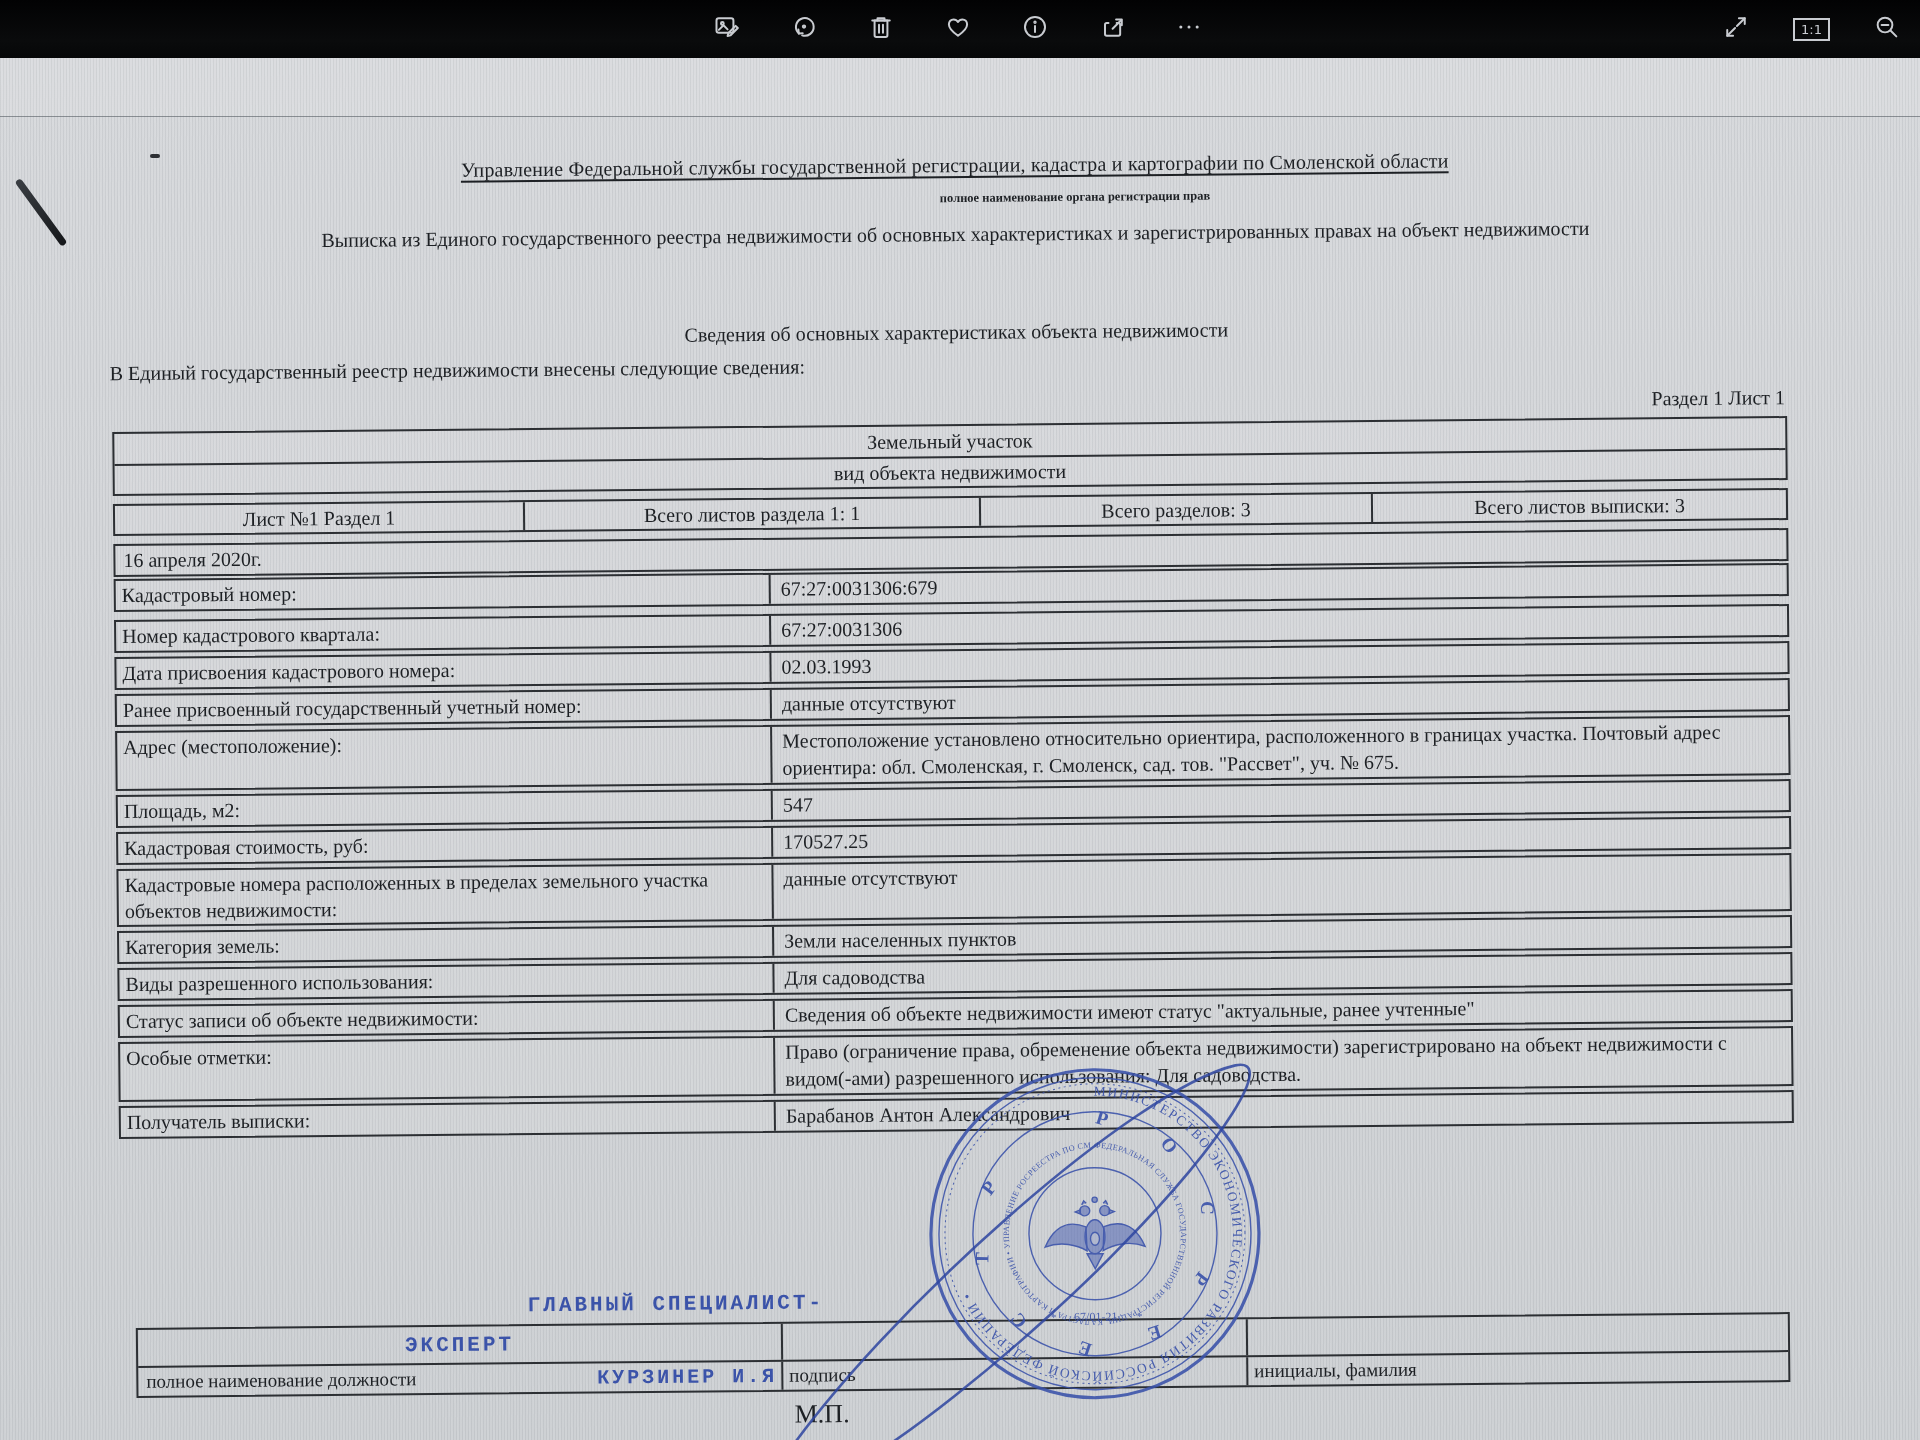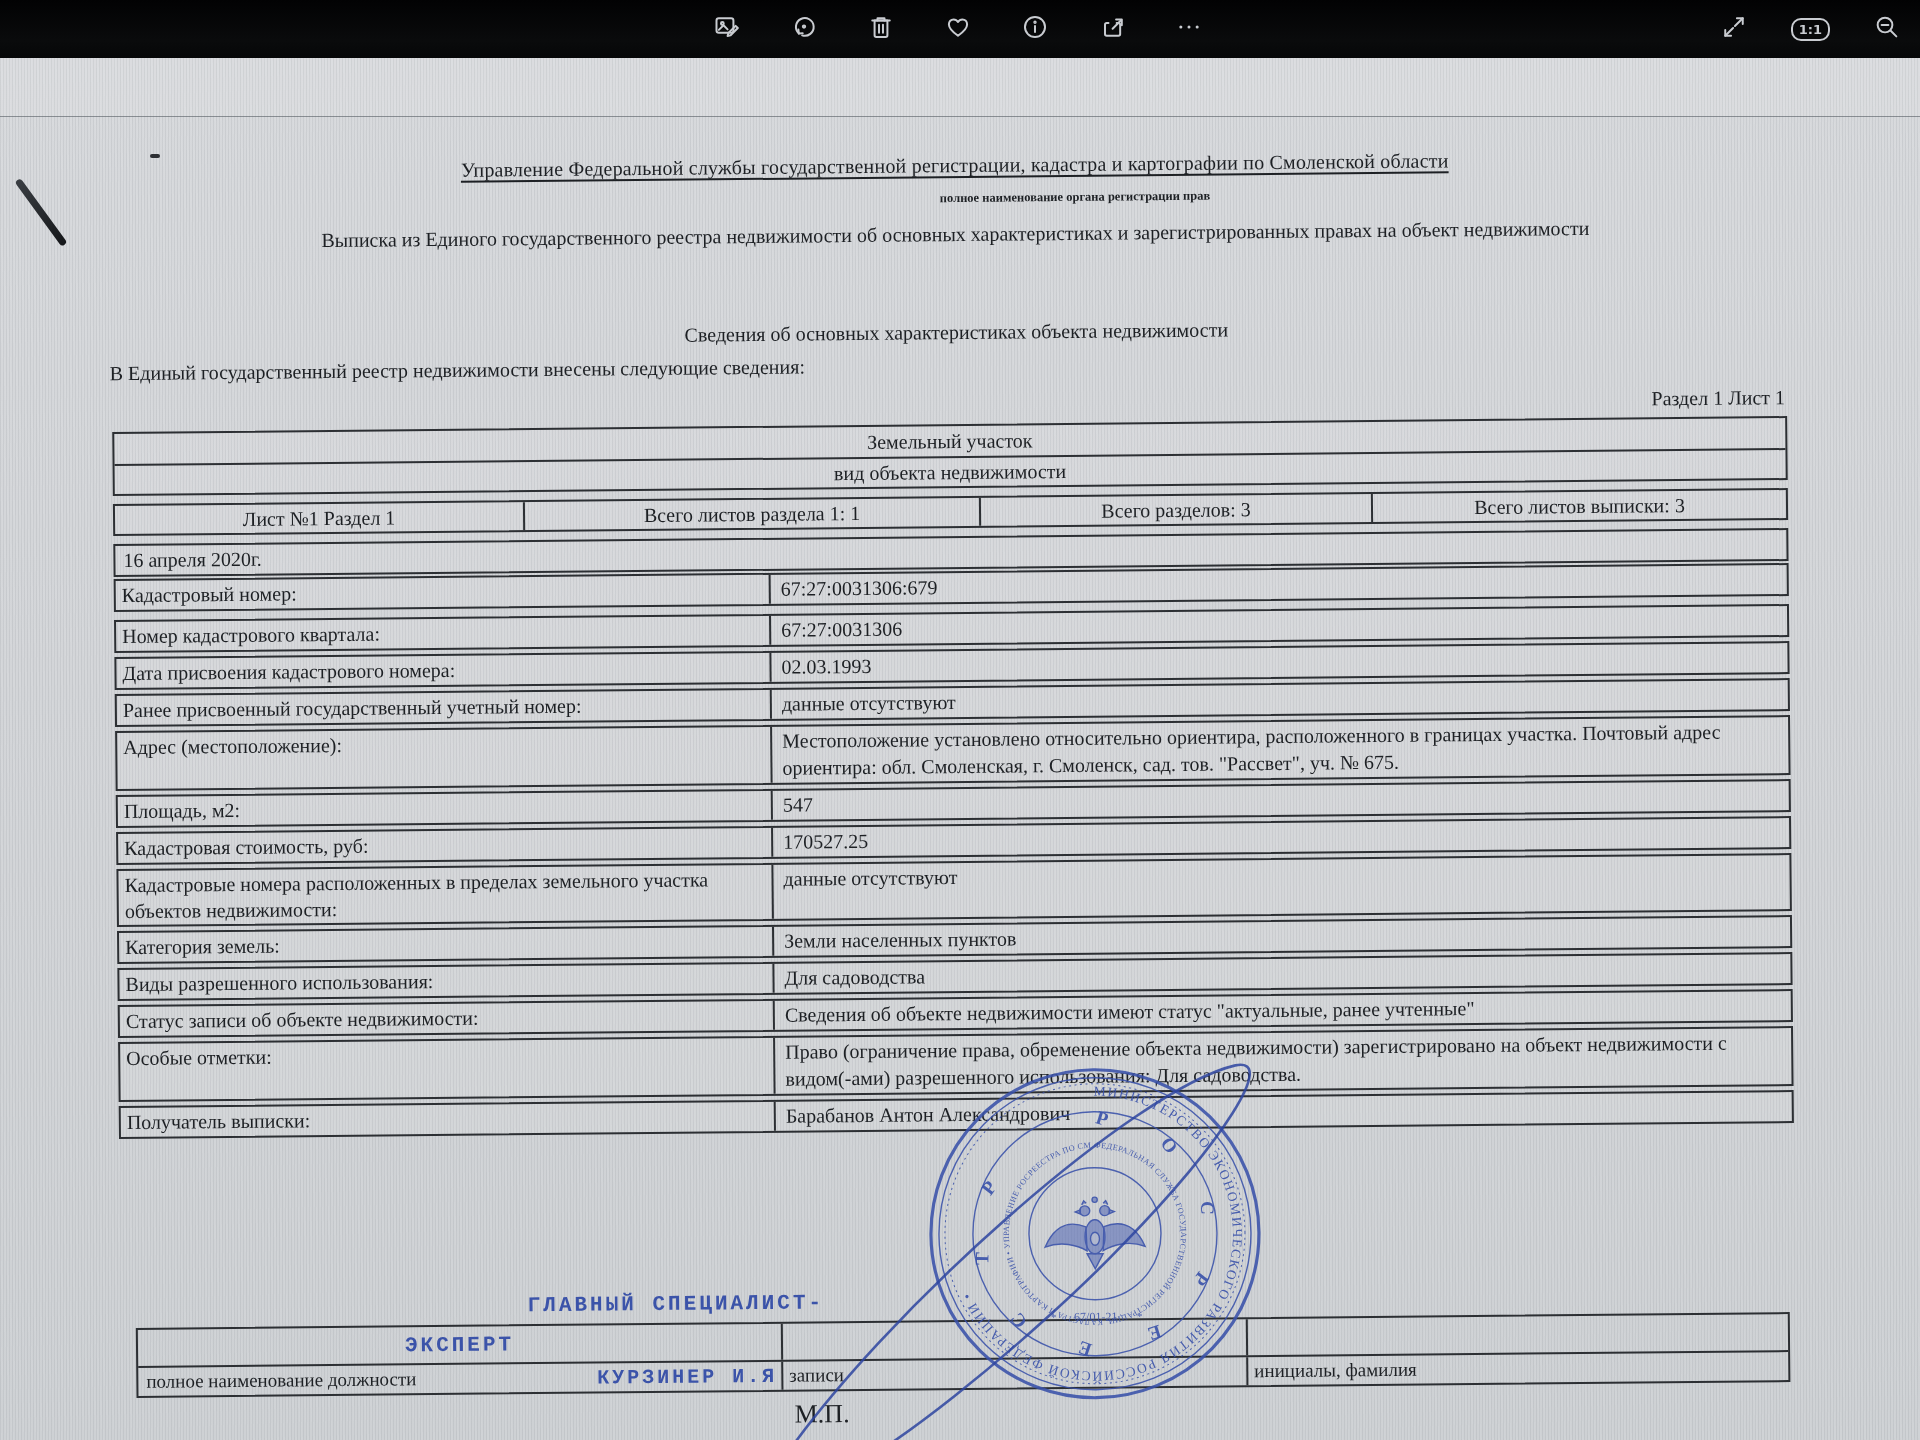--- a/index.html
+++ b/index.html
@@ -22,22 +22,22 @@
   .tb-right{
     position:absolute;right:18px;top:0;height:58px;
     display:flex;align-items:center;gap:42px;
   }
   .tb-btn{
     width:30px;height:30px;display:flex;align-items:center;justify-content:center;
     cursor:pointer;
   }
   .tb-btn svg{stroke:#c9ccd1;fill:none;stroke-width:1.7;stroke-linecap:round;stroke-linejoin:round;}
   .one2one{
-    border:2px solid #c9ccd1;border-radius:10px;
-    color:#c9ccd1;font-family:"DejaVu Sans",sans-serif;font-size:13px;font-weight:bold;
+    border:2px solid #c9ccd1;border-radius:0;
+    color:#c9ccd1;font-family:"DejaVu Sans",sans-serif;font-size:13px;font-weight:normal;
     padding:3px 6px;line-height:1;
   }
 
   
   .screen{
     position:absolute;left:0;top:58px;width:1920px;height:1382px;
     background:
       repeating-linear-gradient(90deg, rgba(110,116,124,.12) 0 1px, rgba(255,255,255,0) 1px 3px),
       repeating-linear-gradient(86deg, rgba(255,255,255,.05) 0 2px, rgba(0,0,0,0) 2px 6px),
       linear-gradient(180deg,#d7d9dc 0%,#d3d5d8 45%,#ced1d4 100%);
@@ -312,21 +312,21 @@
         </div>
         <div class="sig-c2"></div>
         <div class="sig-c3"></div>
       </div>
       <div class="sig-r2">
         <div class="sig-c1 sig-c1-r2">
           <span>полное наименование должности</span>
           <span class="stampfont sig-name">КУРЗИНЕР И.Я</span>
         </div>
         <div class="sig-c2">
-          <span>записи</span>
+          <span>подпись</span>
         </div>
         <div class="sig-c3">
           <span>инициалы, фамилия</span>
         </div>
       </div>
     </div>
 
     <div class="mp">М.П.</div>
 
     <div class="seal-wrap">

